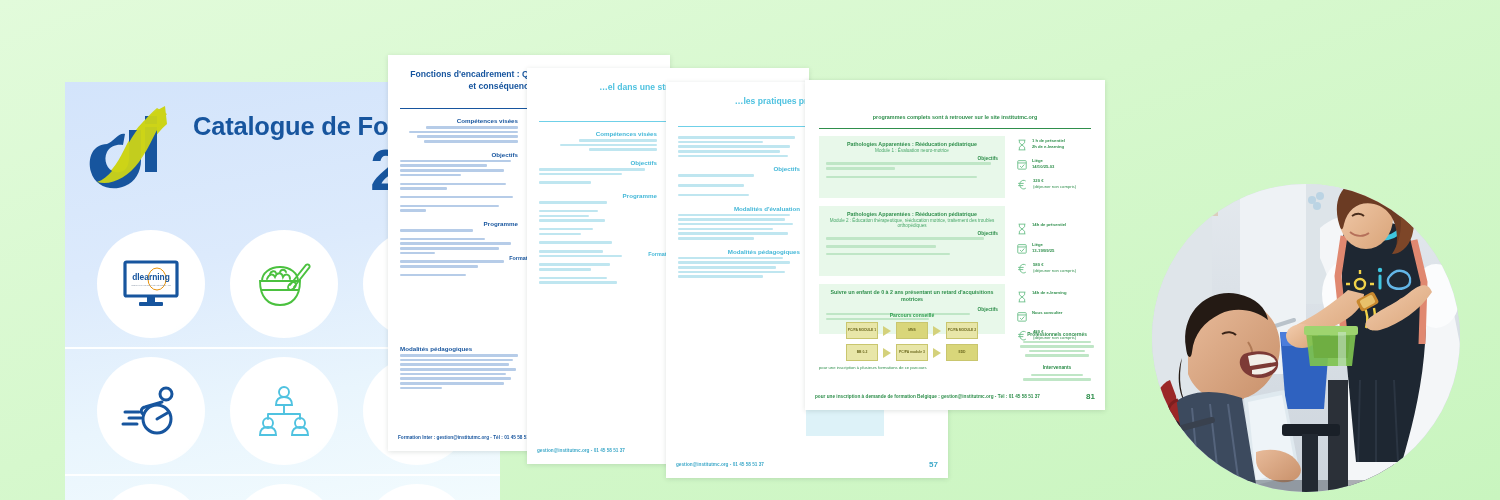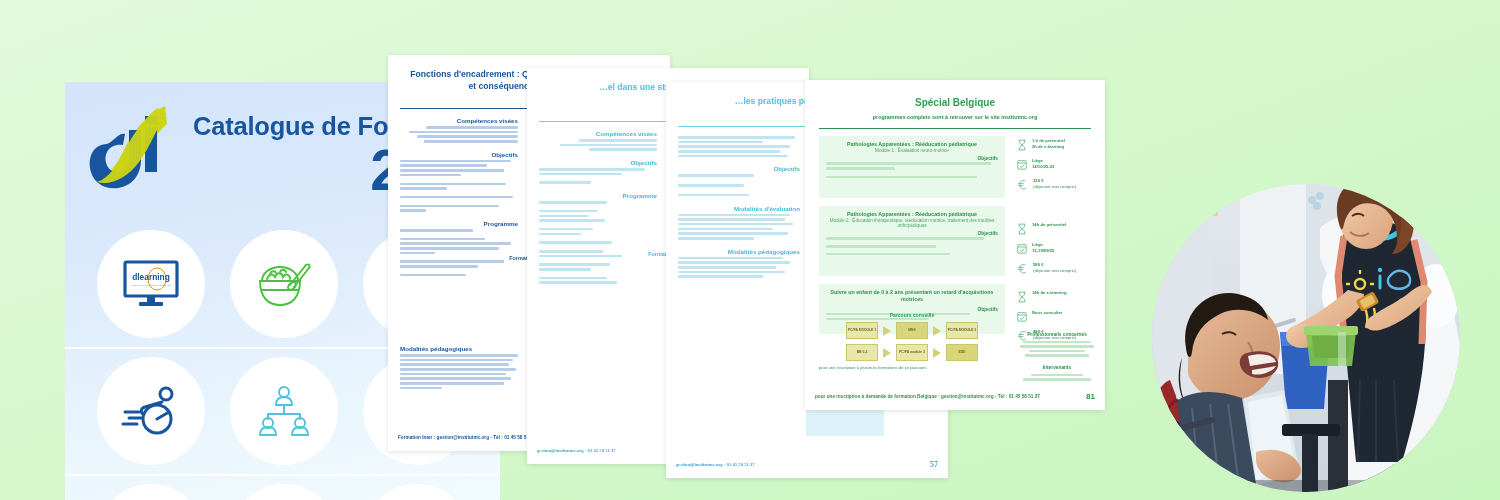--- a/index.html
+++ b/index.html
@@ -75,21 +75,21 @@
   .inter-tag.blue{color:#17559e;} .inter-tag.cyan{color:#45b8d8;}
 
   .panel{position:absolute;}
   .panel.blue{background:#d6e5f8;} .panel.cyan{background:#ddf2f8;}
 
   .foot{position:absolute;left:10px;right:10px;bottom:9px;display:flex;
         align-items:center;justify-content:space-between;}
   .foot-txt{font-size:4.7px;font-weight:600;}
   .foot-num{font-size:8px;font-weight:700;}
   .foot-txt.blue,.foot-num.blue{color:#17559e;}
-  .foot-txt.cyan,.foot-num.cyan{color:#3fa9c9;font-family:Liberation Serif, serif;}
+  .foot-txt.cyan,.foot-num.cyan{color:#3fa9c9;}
   .foot-txt.grn,.foot-num.grn{color:#2f8f4c;}
 
   
   .be-sub{position:absolute;left:14px;right:14px;top:34px;text-align:center;
           font-size:5.4px;color:#2f8f4c;font-weight:600;}
   .be-card{position:absolute;background:#e8f8ea;padding:5px 7px;}
   .be-h{font-size:5.3px;font-weight:700;color:#2f8f4c;text-align:center;line-height:1.4;}
   .be-hi{font-size:4.6px;font-weight:400;color:#49a86a;text-align:center;}
   .be-obj{font-size:4.8px;font-weight:700;color:#2f8f4c;text-align:right;margin:3px 0 1px;}
   .flowbox{width:30px;height:15px;background:#e8e6a8;border:.8px solid #c9c66e;
@@ -533,21 +533,20 @@
         <div class="ln grn" style="width:70%"></div>
     </div>
 
     <div class="foot">
       <div class="foot-txt cyan">gestion@institutmc.org - 01 45 58 51 37</div>
       <div class="foot-num cyan">57</div>
     </div>
   </div>
 
   <div class="page p4">
-    <div class="pg-title grn" style="font-size:10px;top:16px;padding:0 14px;">Spécial Belgique</div>
     <div class="be-sub">programmes complets sont à retrouver sur le site institutmc.org</div>
     <div class="pg-rule grn" style="top:48px;left:14px;right:14px;"></div>
 
     <div class="be-card" style="left:14px;top:56px;width:186px;height:62px;box-sizing:border-box;">
       <div class="be-h">Pathologies Apparentées : Rééducation pédiatrique</div>
       <div class="be-hi">Module 1 : Évaluation neuro-motrice</div>
       <div class="be-obj">Objectifs</div>
       <div class="ln grn" style="width:96%"></div>
         <div class="ln grn" style="width:40%"></div>
       <div class="gap" style="height:4px"></div>

